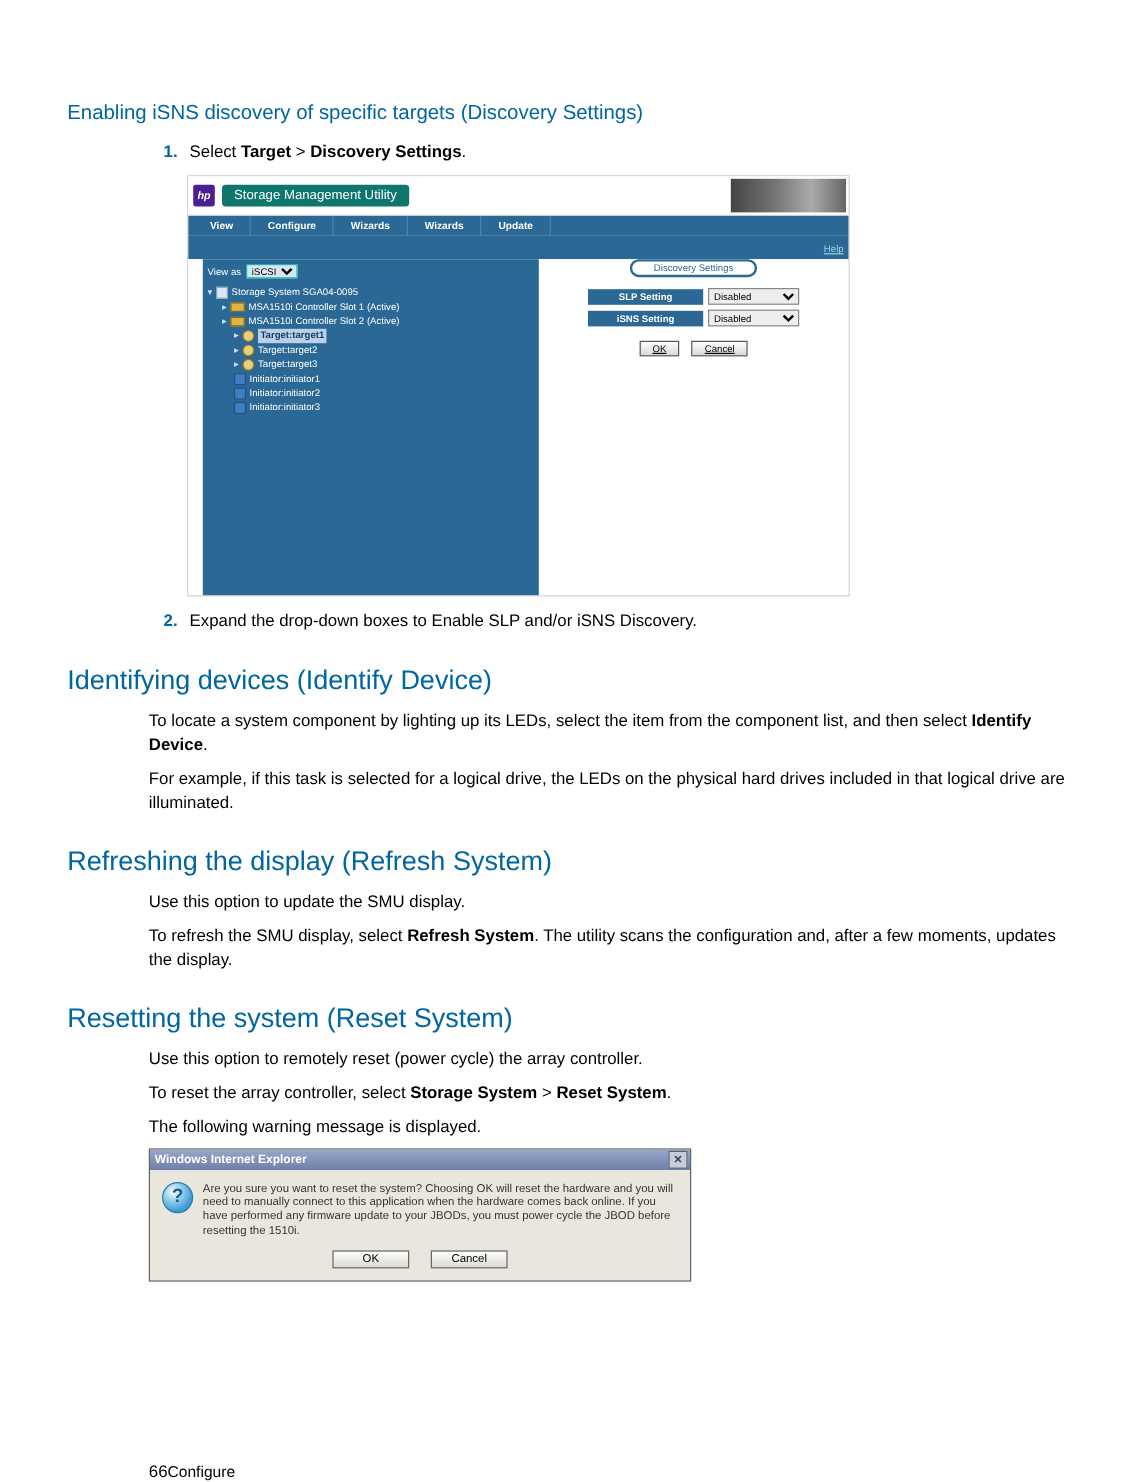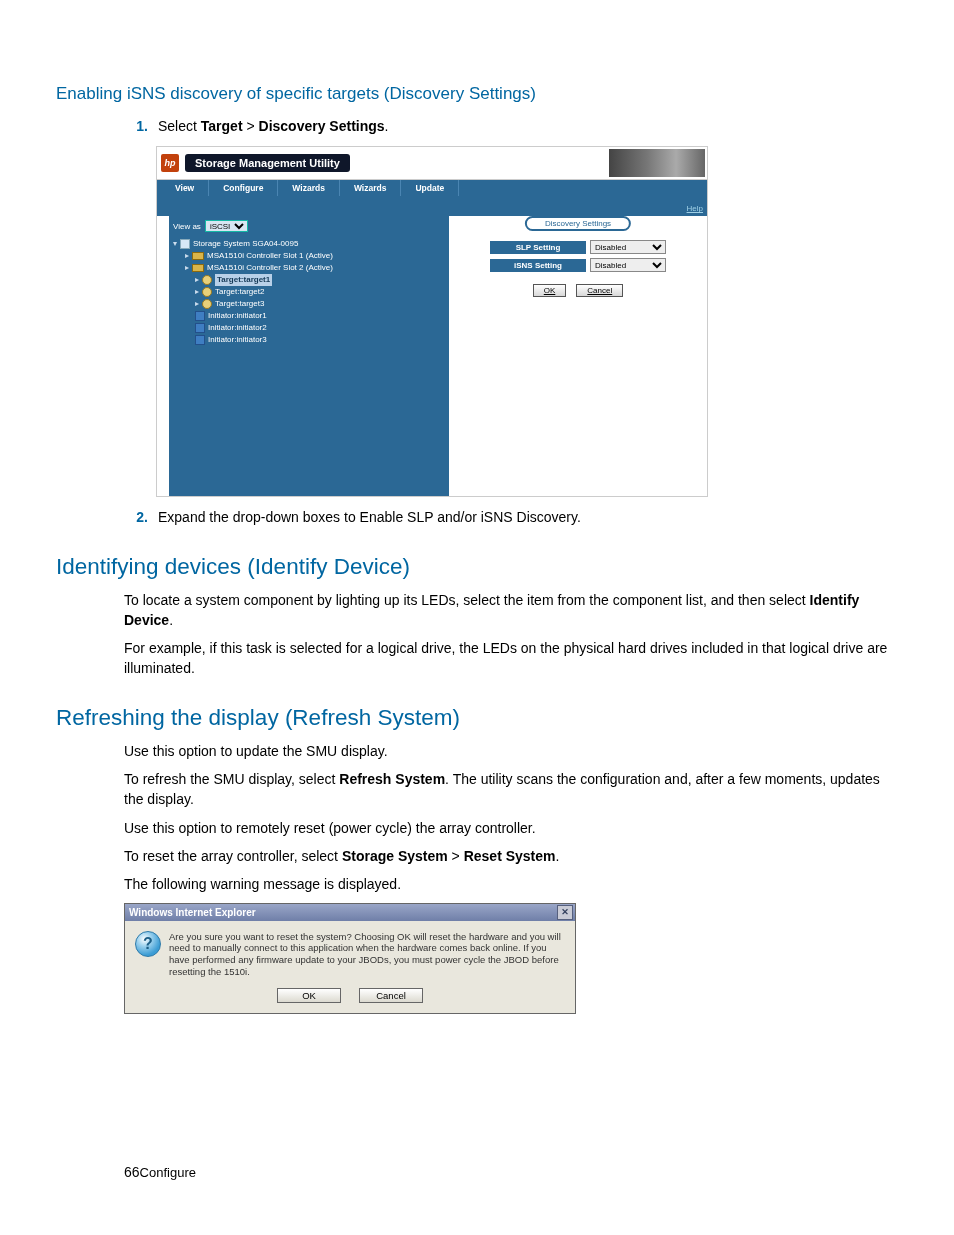--- a/index.html
+++ b/index.html
@@ -58,32 +58,32 @@
     justify-content: space-between;
     background: #fff;
     height: 32px;
     border-bottom: 1px solid #ccc;
   }
   .smu-title-bar {
     display: flex; align-items: center;
   }
   .hp-logo {
     width: 18px; height: 18px;
-    background: #c2410c;
+    background: #4c1d95;
     color: #fff;
     font-size: 9px; font-style: italic; font-weight: bold;
     display: flex; align-items: center; justify-content: center;
     margin: 0 6px 0 4px;
     border-radius: 2px;
   }
   .smu-title {
     color: #fff;
-    font-weight: bold;
+    font-weight: normal;
     font-size: 11px;
-    background: #0f172a;
+    background: #0f766e;
     padding: 3px 10px;
     border-radius: 3px;
   }
   .smu-server-img {
     width: 96px; height: 28px;
     background: linear-gradient(90deg,#444 0%, #777 40%, #aaa 70%, #666 100%);
     margin-right: 2px;
   }
   .smu-menubar {
     background: #2b6895;
@@ -369,20 +369,21 @@
     <span>To locate a system component by lighting up its LEDs, select the item from the component list, and then select </span><span class="bold">Identify Device</span><span>.</span>
   </div>
   <div class="para">For example, if this task is selected for a logical drive, the LEDs on the physical hard drives included in that logical drive are illuminated.</div>
 
   <div class="h-blue-large">Refreshing the display (Refresh System)</div>
   <div class="para">Use this option to update the SMU display.</div>
   <div class="para">
     <span>To refresh the SMU display, select </span><span class="bold">Refresh System</span><span>. The utility scans the configuration and, after a few moments, updates the display.</span>
   </div>
 
+  <div class="h-blue-large">Resetting the system (Reset System)</div>
   <div class="para">Use this option to remotely reset (power cycle) the array controller.</div>
   <div class="para">
     <span>To reset the array controller, select </span><span class="bold">Storage System</span><span> &gt; </span><span class="bold">Reset System</span><span>.</span>
   </div>
   <div class="para">The following warning message is displayed.</div>
 
   <div class="ie-wrap">
     <div class="ie-titlebar">
       <span>Windows Internet Explorer</span>
       <div class="ie-close">

